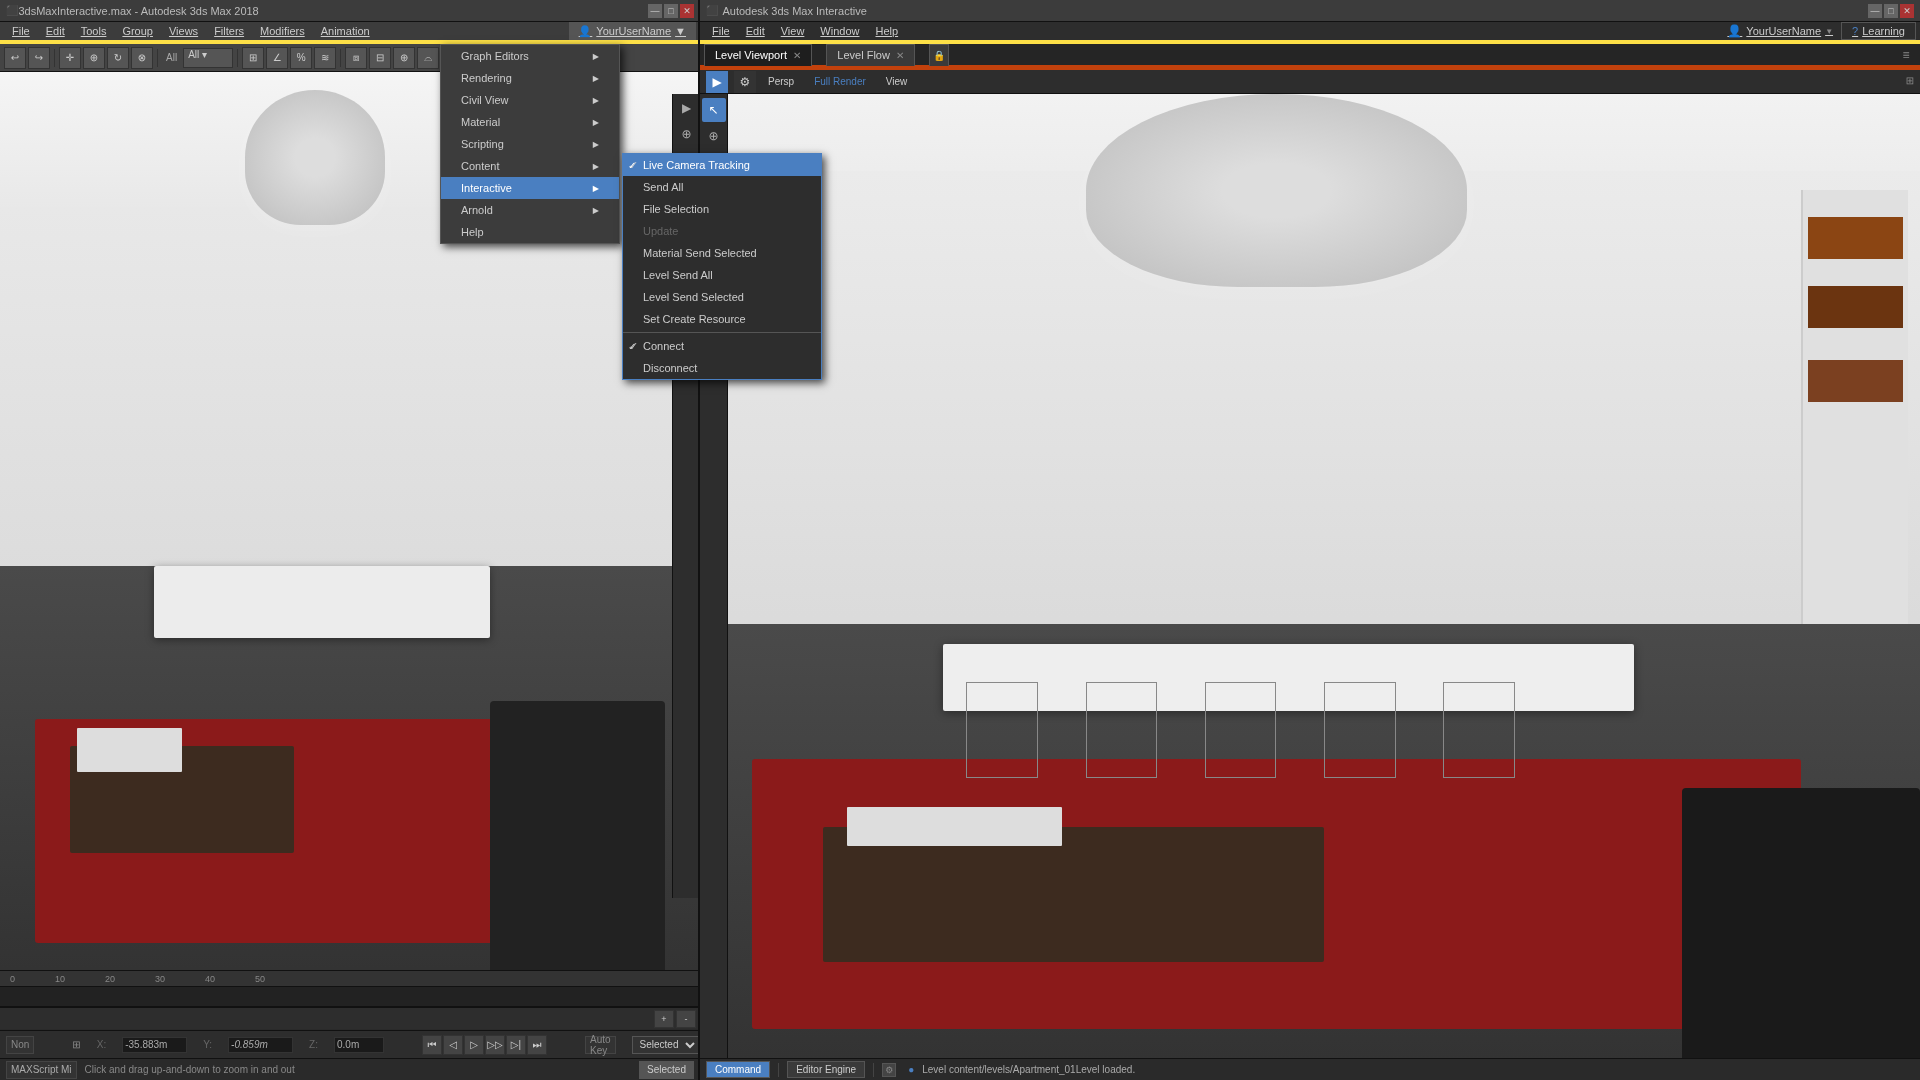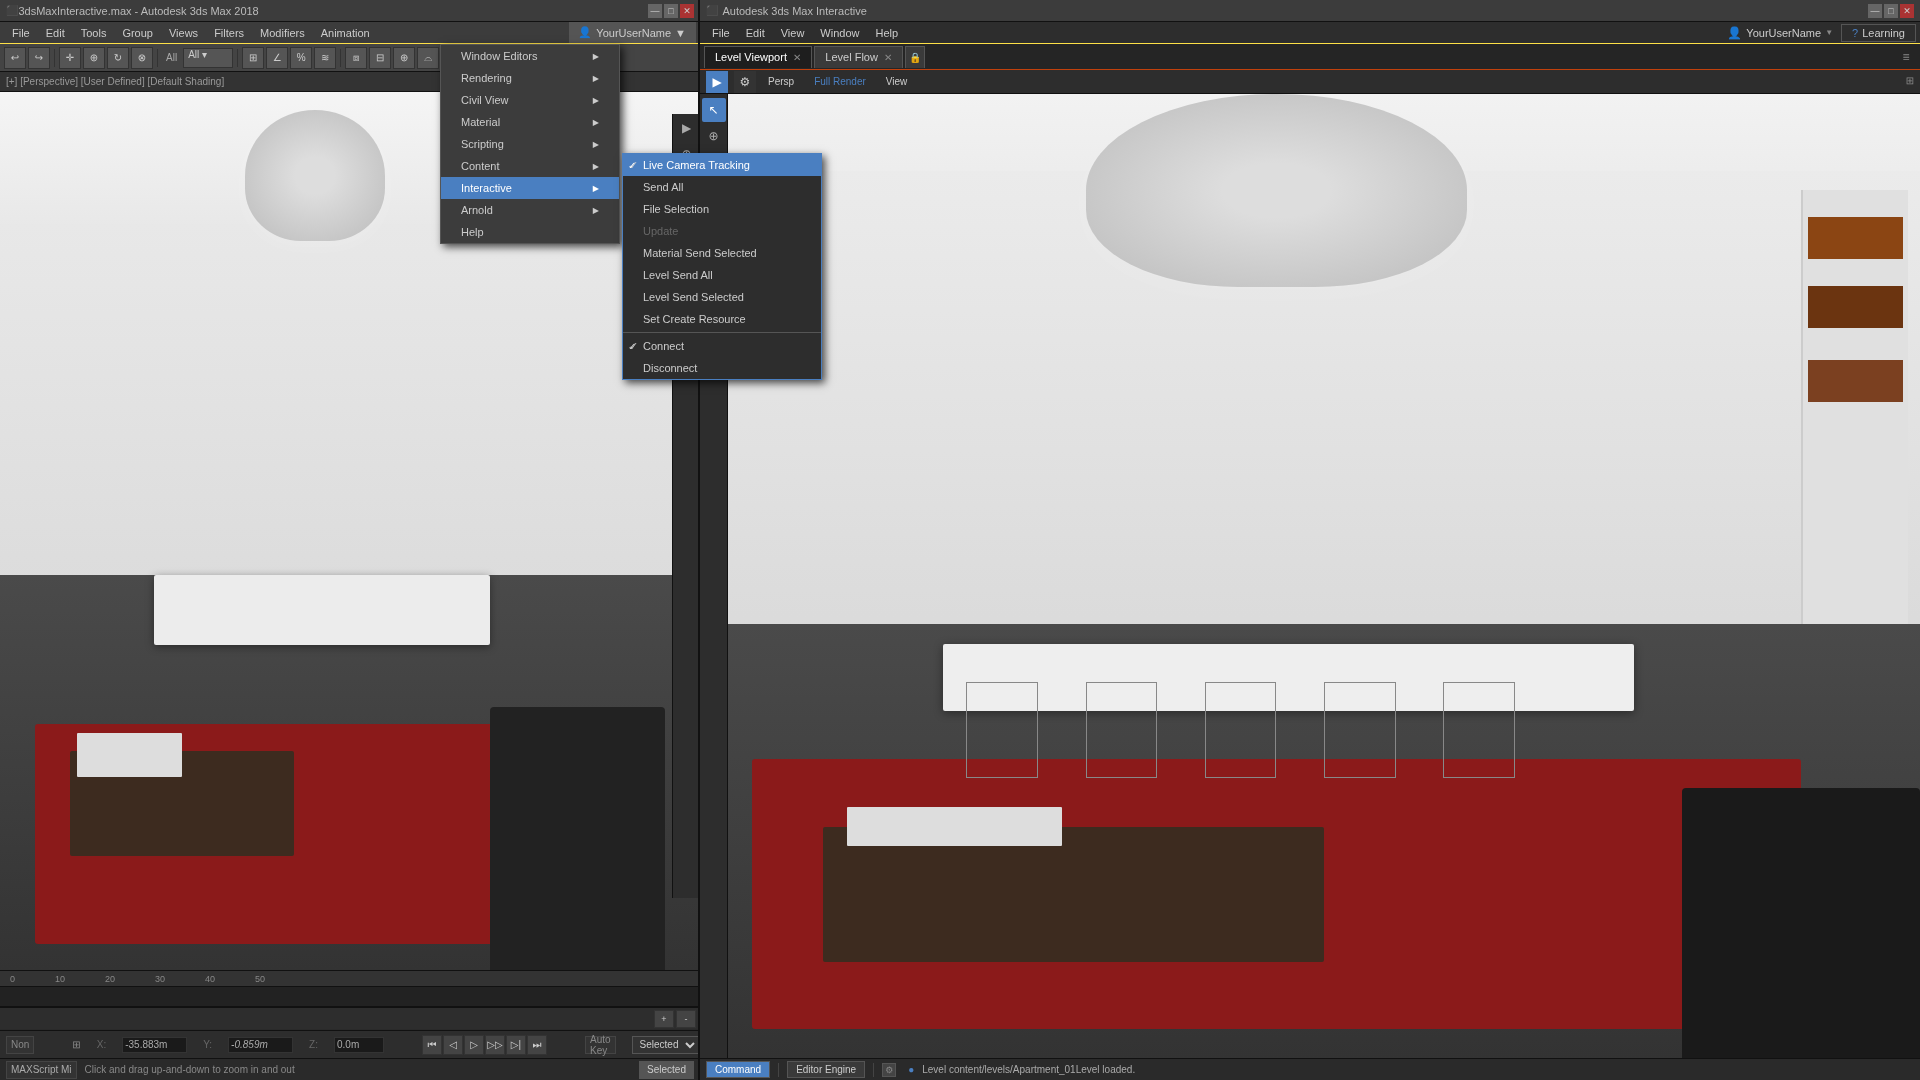--- a/index.html
+++ b/index.html
@@ -34,21 +34,22 @@
     .wc-min-btn { background: #666; }
     .wc-max-btn { background: #666; }
     .wc-cls-btn { background: #a33; }
 
     
     .menu-bar {
       height: 22px;
       background: #3c3c3c;
       display: flex;
       padding: 0 4px;
-      border-bottom: 1px solid #fde047;
+      border-bottom: 4px solid #fde047;
+      text-decoration: underline;
     }
     .menu-item {
       padding: 2px 8px;
       cursor: pointer;
       font-size: 11px;
       color: #ccc;
       height: 100%;
       display: flex;
       align-items: center;
     }
@@ -206,22 +207,22 @@
       border-bottom: 1px solid #111;
     }
 
     
     .tabs-bar {
       height: 26px;
       background: #252525;
       display: flex;
       align-items: center;
       padding: 0 4px;
-      border-bottom: 1px solid #c2410c;
-      gap: 2px;
+      border-bottom: 5px solid #c2410c;
+      gap: 14px;
     }
     .tab {
       height: 22px;
       padding: 0 10px;
       background: #3a3a3a;
       border: 1px solid #555;
       border-bottom: none;
       display: flex;
       align-items: center;
       gap: 6px;
@@ -528,23 +529,20 @@
     <div class="tb-btn">⊟</div>
     <div class="tb-btn">⊕</div>
     <div class="tb-btn">⌓</div>
     <div class="tb-btn">⊡</div>
     <div class="tb-separator"></div>
     <div class="tb-btn">◈</div>
     <div class="tb-separator"></div>
     <span style="color:#ccc; font-size:10px; margin-left:4px;">Create Set</span>
   </div>
 
-  <div class="viewport-label">
-    <span>[+] [Perspective] [User Defined] [Default Shading]</span>
-  </div>
 
   <div class="viewport-3d">
     <div class="scene-canvas">
       <div class="room-scene">
 
         <div style="position:absolute; top:0; left:0; right:0; height:25%; background: linear-gradient(to bottom, #f5f5f5, #e0e0e0);"></div>
 
         <div style="position:absolute; top:15%; left:0; right:0; height:55%; background: linear-gradient(to bottom, #e8e8e8, #d8d8d8);"></div>
 
         <div style="position:absolute; top:2%; left:35%; width:20%; height:15%; background:radial-gradient(ellipse, #ddd 20%, #bbb 100%); border-radius:50% 50% 40% 40%; box-shadow: 0 4px 20px rgba(255,255,255,0.2);"></div>
@@ -622,21 +620,21 @@
   </div>
 
   <div class="status-bar">
     <span style="background:#333; padding:0 4px; border:1px solid #444; height:18px; display:flex; align-items:center; color:#aaa; font-size:10px;">MAXScript Mi</span>
     <span>Click and drag up-and-down to zoom in and out</span>
     <span style="margin-left:auto; background:#555; padding:0 8px; height:18px; display:flex; align-items:center; font-size:10px; color:#ccc;">Selected</span>
   </div>
 
   <div class="dropdown-menu main-dropdown" style="top:44px; left:440px; min-width:180px;">
     <div class="dropdown-item has-submenu">
-      <span>Window Editors</span>
+      <span>Graph Editors</span>
     </div>
     <div class="dropdown-item has-submenu">
       <span>Rendering</span>
     </div>
     <div class="dropdown-item has-submenu">
       <span>Civil View</span>
     </div>
     <div class="dropdown-item has-submenu">
       <span>Material</span>
     </div>

